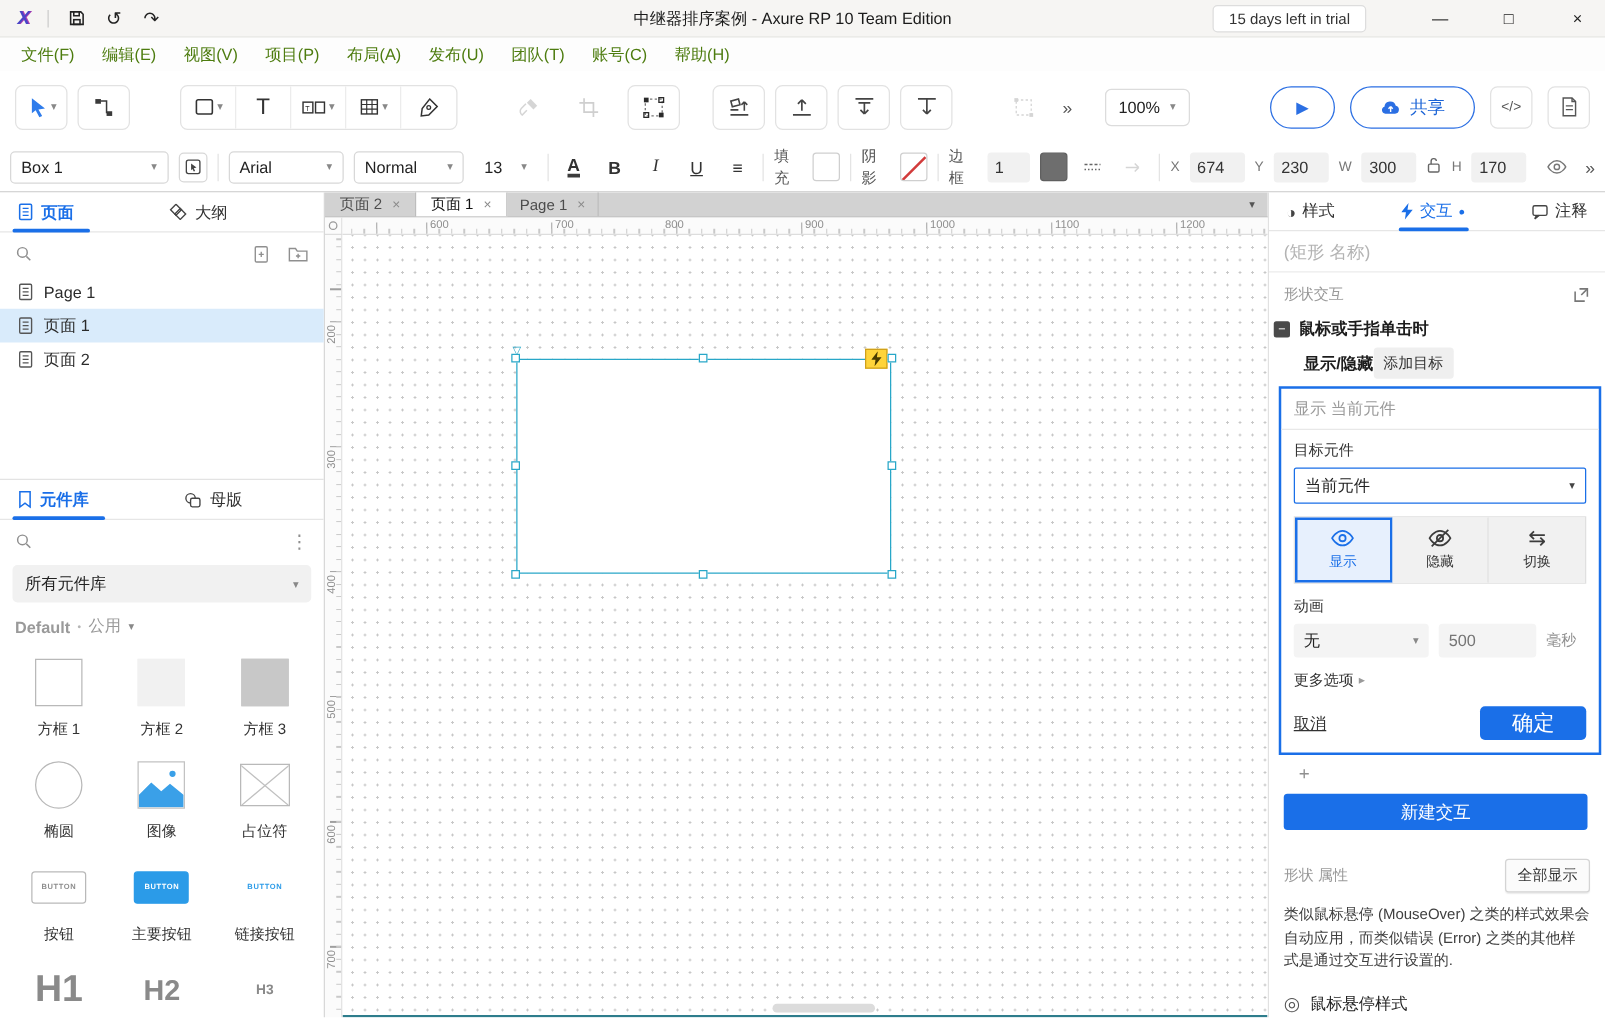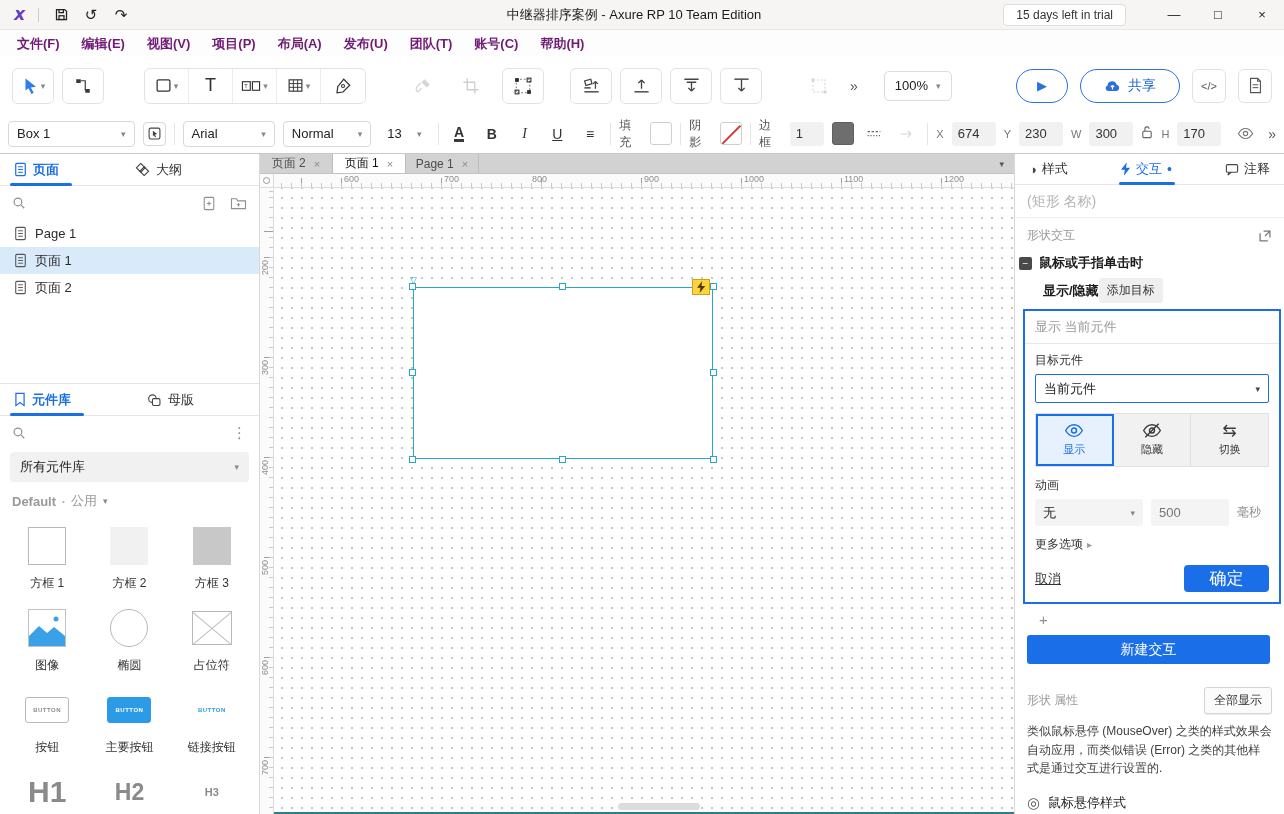--- a/index.html
+++ b/index.html
@@ -7,27 +7,27 @@
   body { font-family:"Liberation Sans","DejaVu Sans",sans-serif; font-size:13px; color:#333; background:#fff; }
   .app { width:1284px; height:814px; display:flex; flex-direction:column; }
 
   
   .titlebar { height:30px; background:#f6f5f3; display:flex; align-items:center; position:relative; border-bottom:1px solid #e8e7e5; flex:0 0 30px; }
   .tb-left { display:flex; align-items:center; gap:14px; padding-left:14px; z-index:2; }
   .logo-x { font-weight:bold; font-size:15px; font-style:italic; color:#4a44c6; text-shadow:1px 0 0 #b33fb0; }
   .tb-sep { width:1px; height:14px; background:#ccc; }
   .tb-ic { width:16px; height:16px; display:inline-flex; align-items:center; justify-content:center; color:#222; font-size:15px; cursor:default; }
   .tb-title { position:absolute; left:0; right:16px; text-align:center; font-size:13px; color:#1b1b1b; }
-  .tb-right { margin-left:auto; display:flex; align-items:center; gap:0; z-index:2; }
+  .tb-right { margin-left:auto; display:flex; align-items:center; gap:11px; z-index:2; }
   .trial { background:#fff; border:1px solid #ddd; border-radius:4px; font-size:12px; color:#333; padding:3px 12px; margin-right:26px; }
   .winbtn { width:44px; height:29px; display:flex; align-items:center; justify-content:center; font-size:13px; color:#222; }
 
   
   .menubar { height:27px; background:#fdfdfd; display:flex; align-items:center; gap:4px; padding-left:8px; flex:0 0 27px; }
-  .menu-item { padding:3px 9px; font-size:13px; color:#701a75; border-radius:3px;font-weight:bold; }
+  .menu-item { padding:3px 9px; font-size:13px; color:#4d7c0f; border-radius:3px; }
 
   
   .toolbar { height:57px; background:#fff; display:flex; align-items:center; padding:0 12px; flex:0 0 57px; }
   .t-btn { height:36px; min-width:42px; border:1px solid #e2e2e2; border-radius:6px; background:#fff; display:flex; align-items:center; justify-content:center; gap:2px; color:#333; }
   .t-btn svg { display:block; }
   .t-plain { border:none; min-width:34px; }
   .t-group { display:flex; border:1px solid #e2e2e2; border-radius:6px; overflow:hidden; height:36px; }
   .t-group .t-cell { width:44px; display:flex; align-items:center; justify-content:center; gap:2px; border-right:1px solid #ececec; color:#333; }
   .t-group .t-cell:last-child { border-right:none; }
   .chev { font-size:9px; color:#888; }
@@ -543,34 +543,34 @@
             <span class="w-lbl">方框 2</span>
           </div>
           <div class="widget">
             <span class="w-ic">
                 <span class="box-ic b3"></span>
               </span>
             <span class="w-lbl">方框 3</span>
           </div>
           <div class="widget">
             <span class="w-ic">
+                <span class="ellipse-ic"></span>
+              </span>
+            <span class="w-lbl">椭圆</span>
+          </div>
+          <div class="widget">
+            <span class="w-ic">
               <span class="img-ic">
                 <svg width="36" height="36" viewBox="0 0 36 36">
                     <path d="M0 26l10-10 8 7 7-6 11 9v10H0z" fill="#3aa0e8"></path>
                     <circle cx="27" cy="9" r="2.5" fill="#3aa0e8"></circle>
                   </svg>
               </span>
             </span>
             <span class="w-lbl">图像</span>
-          </div>
-          <div class="widget">
-            <span class="w-ic">
-                <span class="ellipse-ic"></span>
-              </span>
-            <span class="w-lbl">椭圆</span>
           </div>
           <div class="widget">
             <span class="w-ic">
                 <span class="ph-ic"></span>
               </span>
             <span class="w-lbl">占位符</span>
           </div>
           <div class="widget">
             <span class="w-ic">
                 <span class="btn-ic">BUTTON</span>

